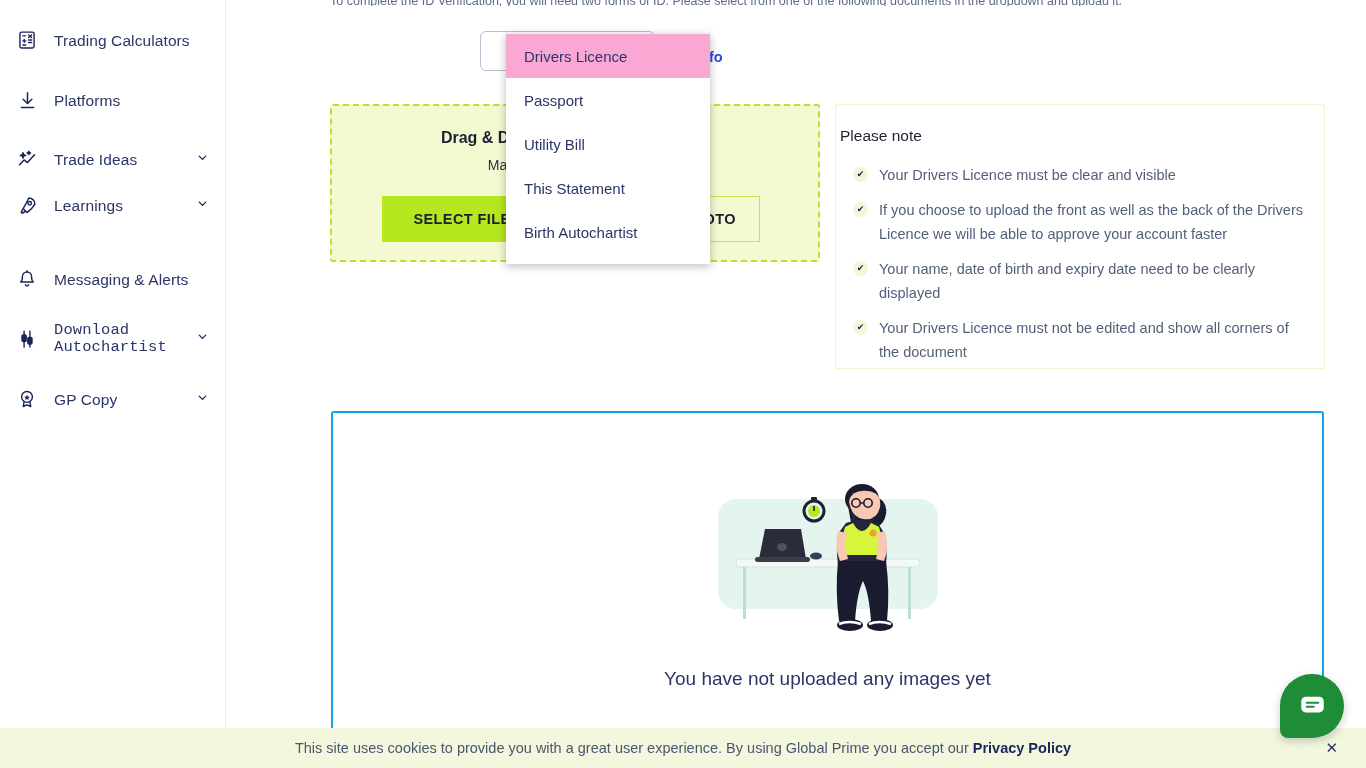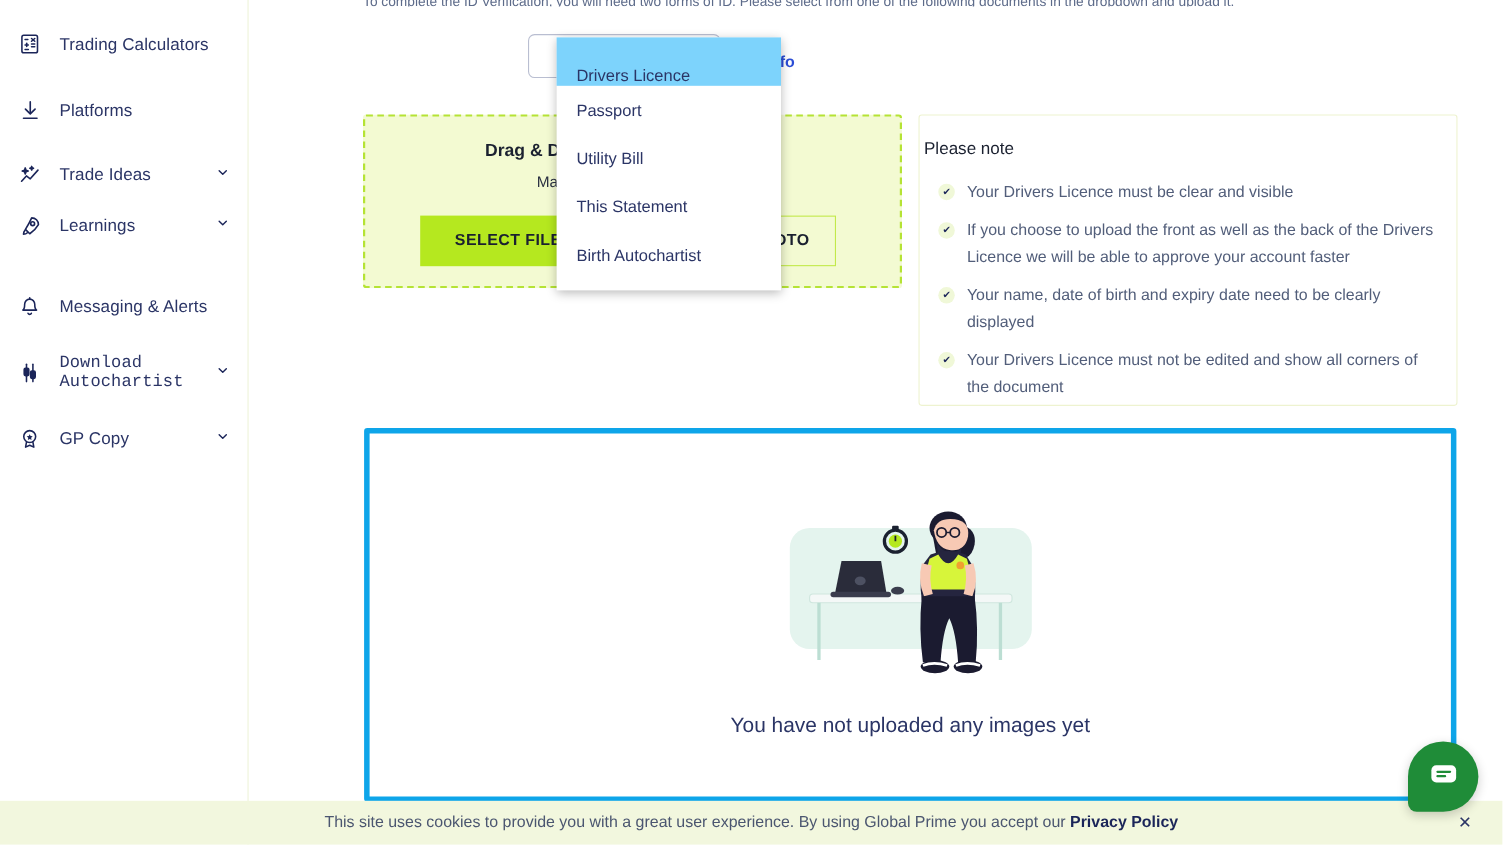--- a/index.html
+++ b/index.html
@@ -113,39 +113,39 @@
   }
   #note-card li .chk {
     position: absolute; left: 0; top: 4px; width: 15px; height: 15px;
     border-radius: 50%; background: #f0f8d8; color: #1b2559;
     display: flex; align-items: center; justify-content: center;
     font-size: 9px; line-height: 1;
   }
 
   
   #uploads-card {
-    position: absolute; left: 105px; top: 389px; width: 993px; height: 340px;
-    background: #fff; border: 5px solid #0ea5e9; border-radius: 3px;
+    position: absolute; left: 105px; top: 411px; width: 993px; height: 340px;
+    background: #fff; border: 2px solid #0ea5e9; border-radius: 3px;
   }
   #empty-text {
     position: absolute; left: 0; top: 255px; width: 100%; text-align: center;
     font-size: 19px; color: #2b3566;
   }
   #illus { position: absolute; left: 50%; top: 48px; transform: translateX(-50%); }
 
   
   #dropdown {
     position: absolute; left: 280px; top: 34px; width: 204px; height: 230px;
     background: #ffffff; box-shadow: 0 2px 9px rgba(0,0,0,.28); z-index: 40;
   }
   #dropdown .opt {
     height: 44px; display: flex; align-items: center; padding-left: 18px;
     font-size: 15px; color: #2b3566; cursor: pointer;
   }
-  #dropdown .opt.sel { background: #7dd3fc; align-items: flex-end; }
+  #dropdown .opt.sel { background: #f9a8d4; }
 
   
   #cookie-bar {
     position: absolute; left: 0; bottom: 0; width: 1366px; height: 40px;
     background: #f2f7de; z-index: 30;
   }
   #cookie-bar .ck-text {
     position: absolute; left: 0; top: 50%; transform: translateY(-50%);
     width: 100%; text-align: center; font-size: 14.5px; color: #4b5670;
   }

